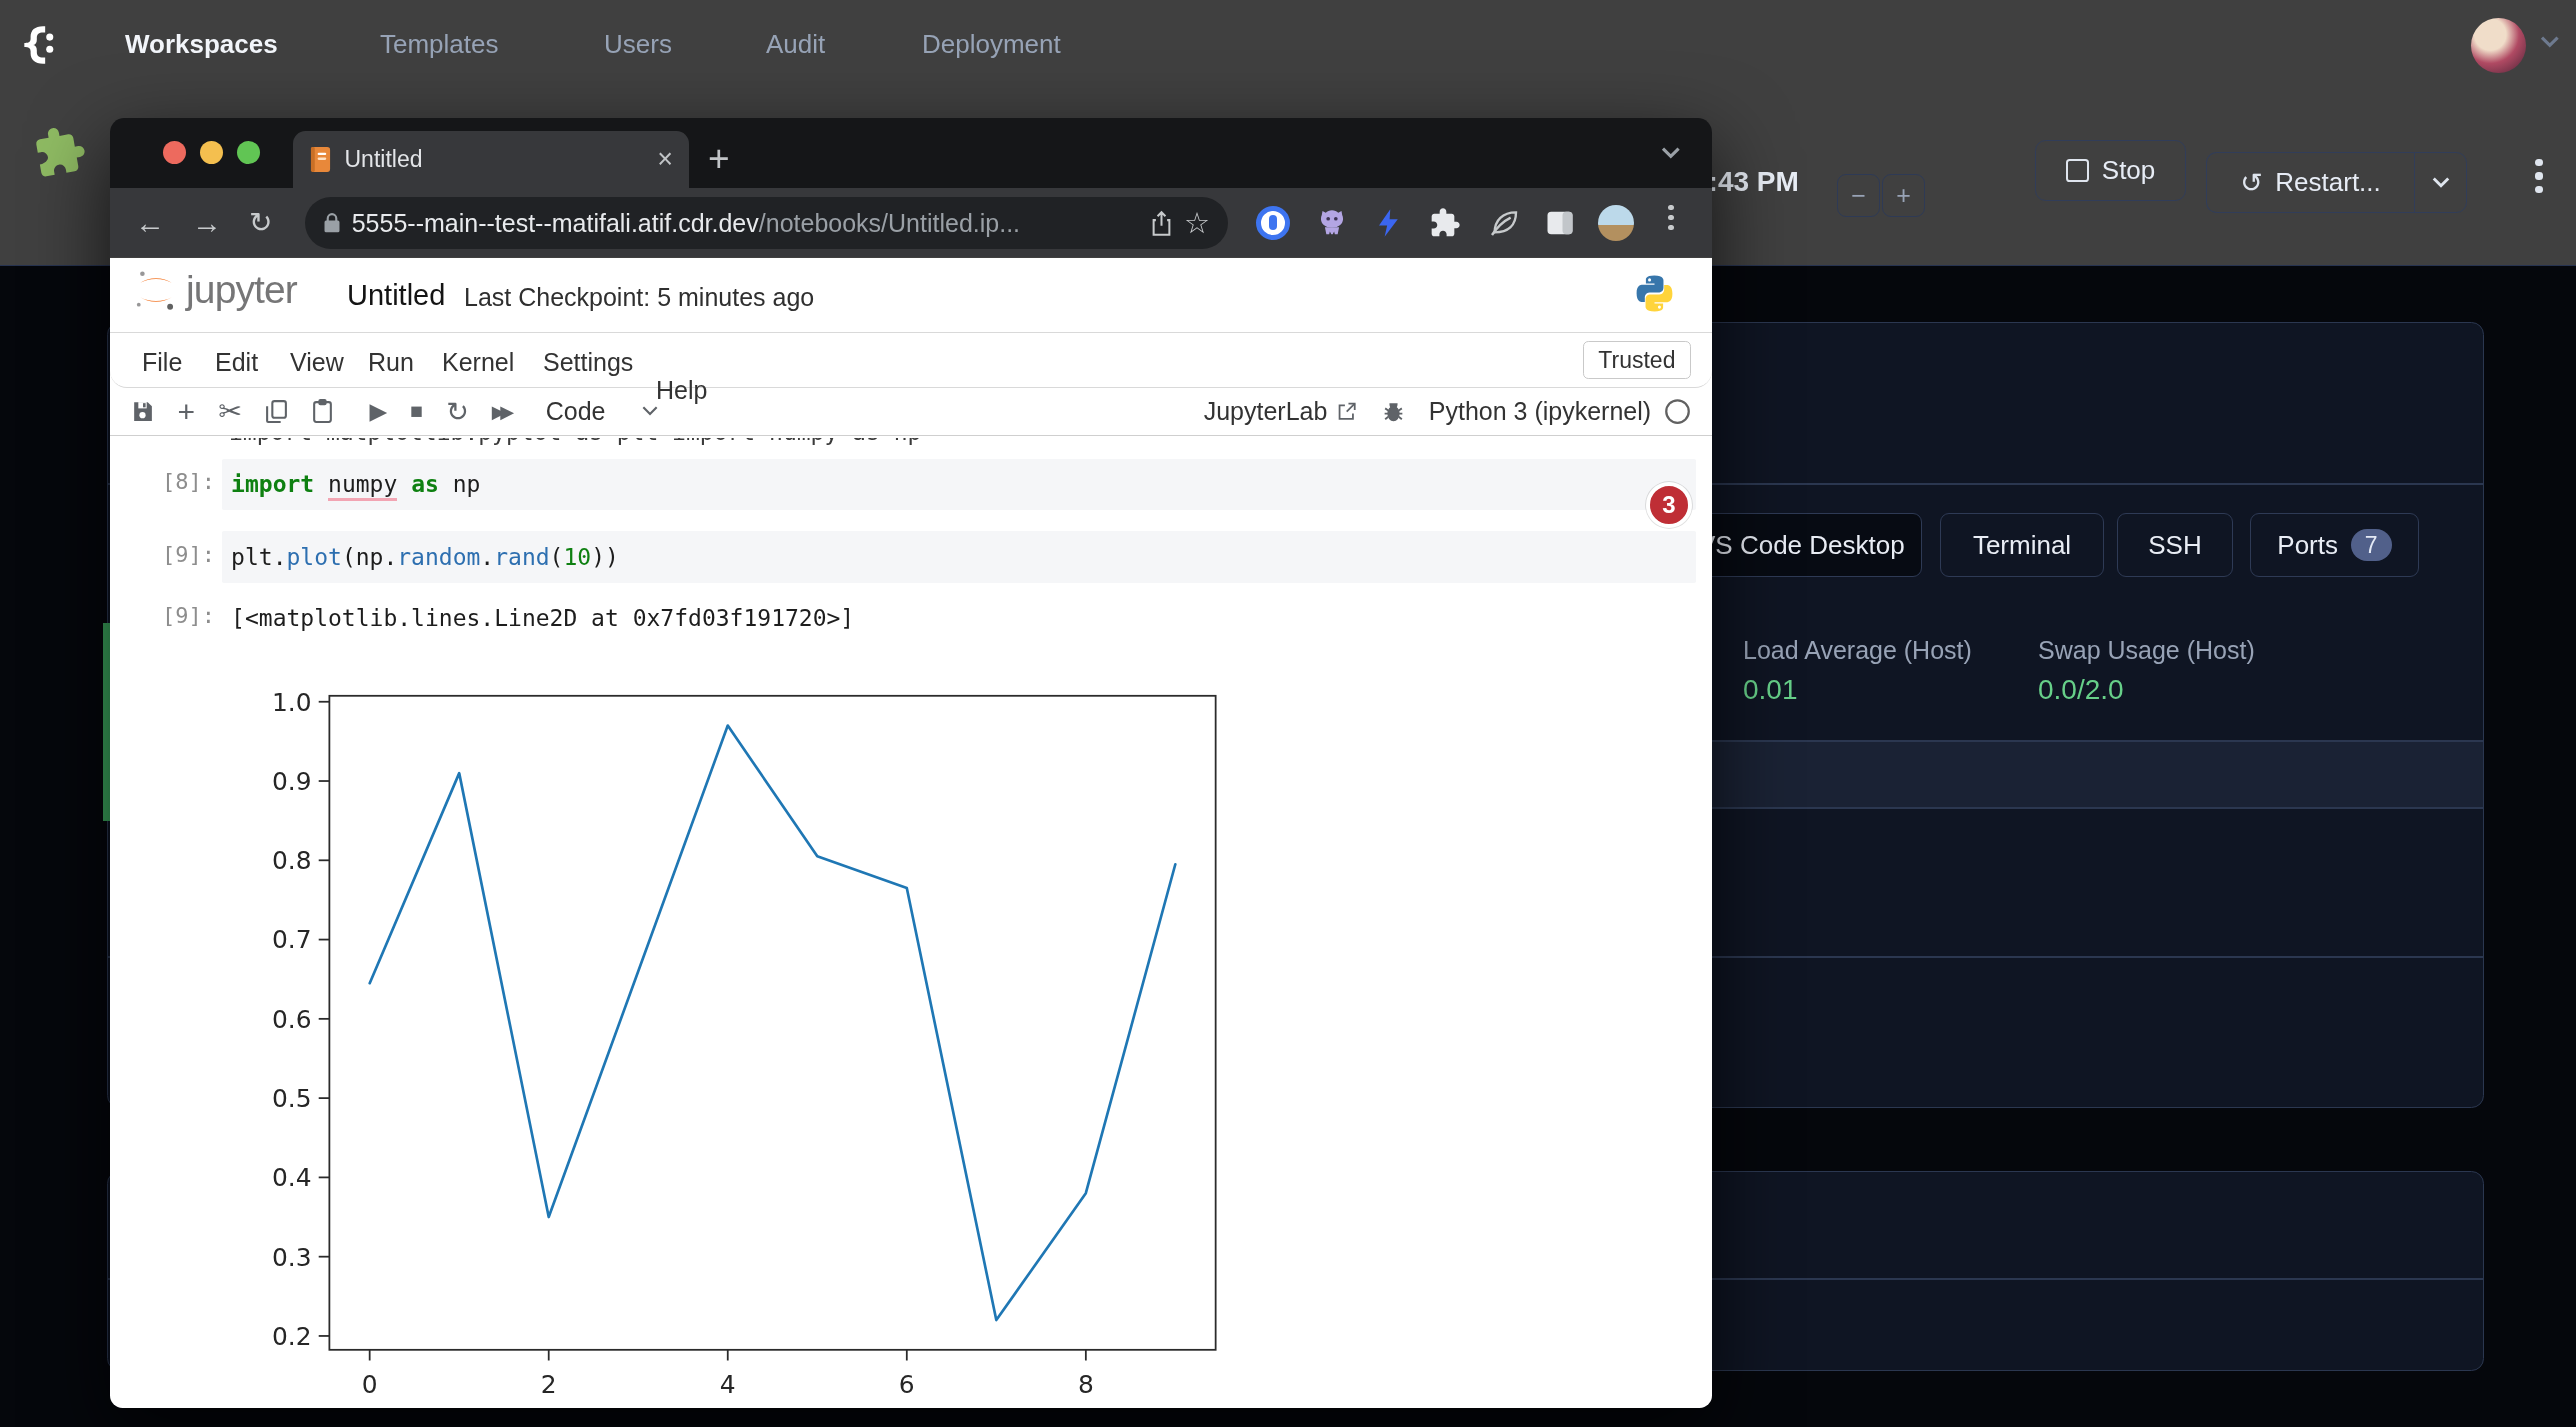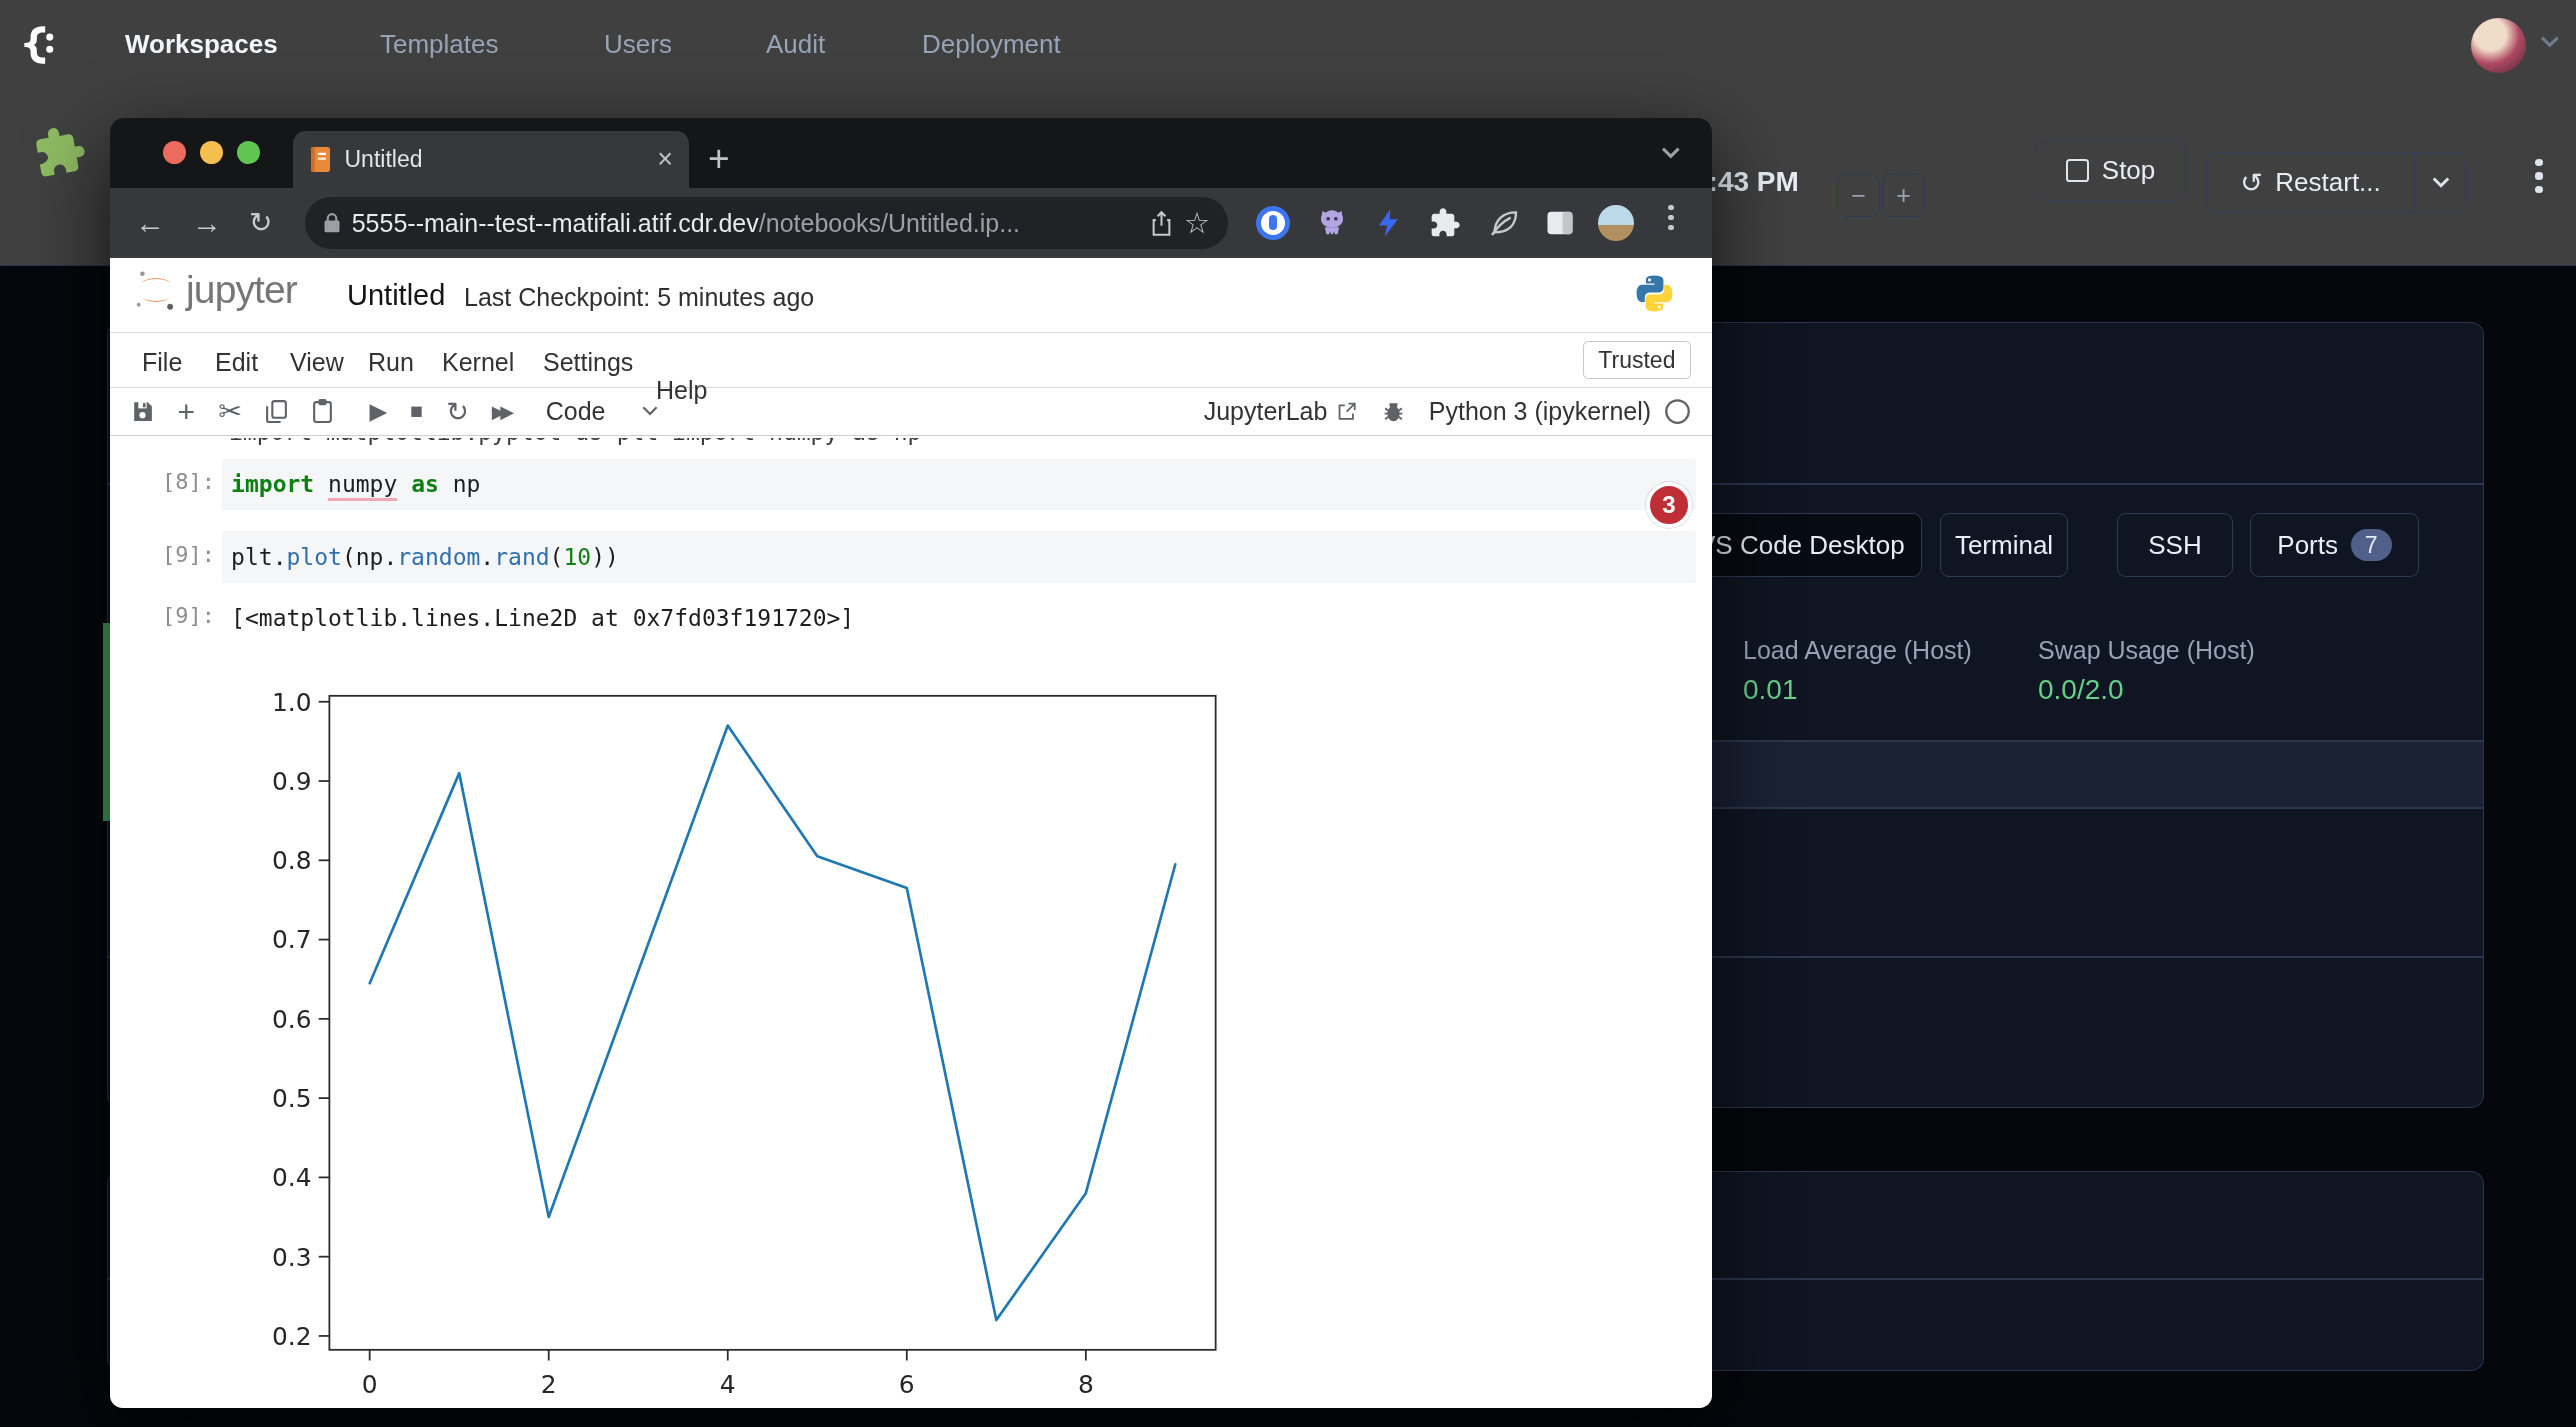--- a/index.html
+++ b/index.html
@@ -125,21 +125,21 @@
   </div>
 
   <div class="panel" style="left:107px;top:322px;width:2377px;height:786px;">
     <div class="sep" style="top:160px;"></div>
     <div class="band" style="top:417px;height:68px;"></div>
     <div class="sep" style="top:417px;"></div>
     <div class="sep" style="top:484px;"></div>
     <div class="sep" style="top:633px;"></div>
 
     <span class="wbtn" style="left:1446px;top:190px;width:368px;background:#070b13;justify-content:flex-start;padding-left:143px;">VS Code Desktop</span>
-    <span class="wbtn" style="left:1832px;top:190px;width:128px;">Terminal</span>
+    <span class="wbtn" style="left:1832px;top:190px;width:164px;">Terminal</span>
     <span class="wbtn" style="left:2009px;top:190px;width:116px;">SSH</span>
     <span class="wbtn" style="left:2142px;top:190px;width:169px;">
       <span>Ports</span>
       <span class="badge-pill">7</span>
     </span>
 
     <span class="statlbl" style="left:1635px;top:313px;">Load Average (Host)</span>
     <span class="statval" style="left:1635px;top:351px;">0.01</span>
     <span class="statlbl" style="left:1930px;top:313px;">Swap Usage (Host)</span>
     <span class="statval" style="left:1930px;top:351px;">0.0/2.0</span>
@@ -262,21 +262,21 @@
         <span class="abs" style="left:237px;top:21.4px;font-size:29px;font-weight:500;color:#141414;">Untitled</span>
         <span class="abs" style="left:354px;top:25px;font-size:25px;color:#2f2f2f;">Last Checkpoint: 5 minutes ago</span>
         <span class="abs" style="right:36px;top:14.2px;">
           <svg width="43" height="43" viewBox="0 0 48 48">
               <path fill="#3776ab" d="M23.8 4c-10 0-9.4 4.4-9.4 4.4v4.5h9.6v1.4H10.6S4 13.5 4 23.7c0 10.2 5.8 9.8 5.8 9.8h3.4v-4.7s-.2-5.8 5.7-5.8h9.6s5.5.1 5.5-5.3V9.6S34.8 4 23.8 4zm-5.3 3.1a1.7 1.7 0 1 1 0 3.4 1.7 1.7 0 0 1 0-3.4z"></path>
               <path fill="#ffd43b" d="M24.2 44c10 0 9.4-4.4 9.4-4.4v-4.5h-9.6v-1.4h13.4S44 34.5 44 24.3c0-10.2-5.8-9.8-5.8-9.8h-3.4v4.7s.2 5.8-5.7 5.8h-9.6s-5.5-.1-5.5 5.3v8.1S13.2 44 24.2 44zm5.3-3.1a1.7 1.7 0 1 1 0-3.4 1.7 1.7 0 0 1 0 3.4z"></path>
             </svg>
         </span>
       </div>
 
-      <div class="jrow" style="top:76px;height:53px;border-bottom:1.8px solid #d9d9d9;">
+      <div class="jrow" style="top:76px;height:53px;border-bottom:1.8px solid #d9d9d9;border-radius:17px;">
         <span class="jmenu-item" style="left:32px;">File</span>
         <span class="jmenu-item" style="left:105px;">Edit</span>
         <span class="jmenu-item" style="left:180px;">View</span>
         <span class="jmenu-item" style="left:258px;">Run</span>
         <span class="jmenu-item" style="left:332px;">Kernel</span>
         <span class="jmenu-item" style="left:433px;">Settings</span>
         <span class="jmenu-item" style="left:546px;margin-top:28px;">Help</span>
         <span class="trusted" style="right:21.4px;top:7.1px;">Trusted</span>
       </div>
 

